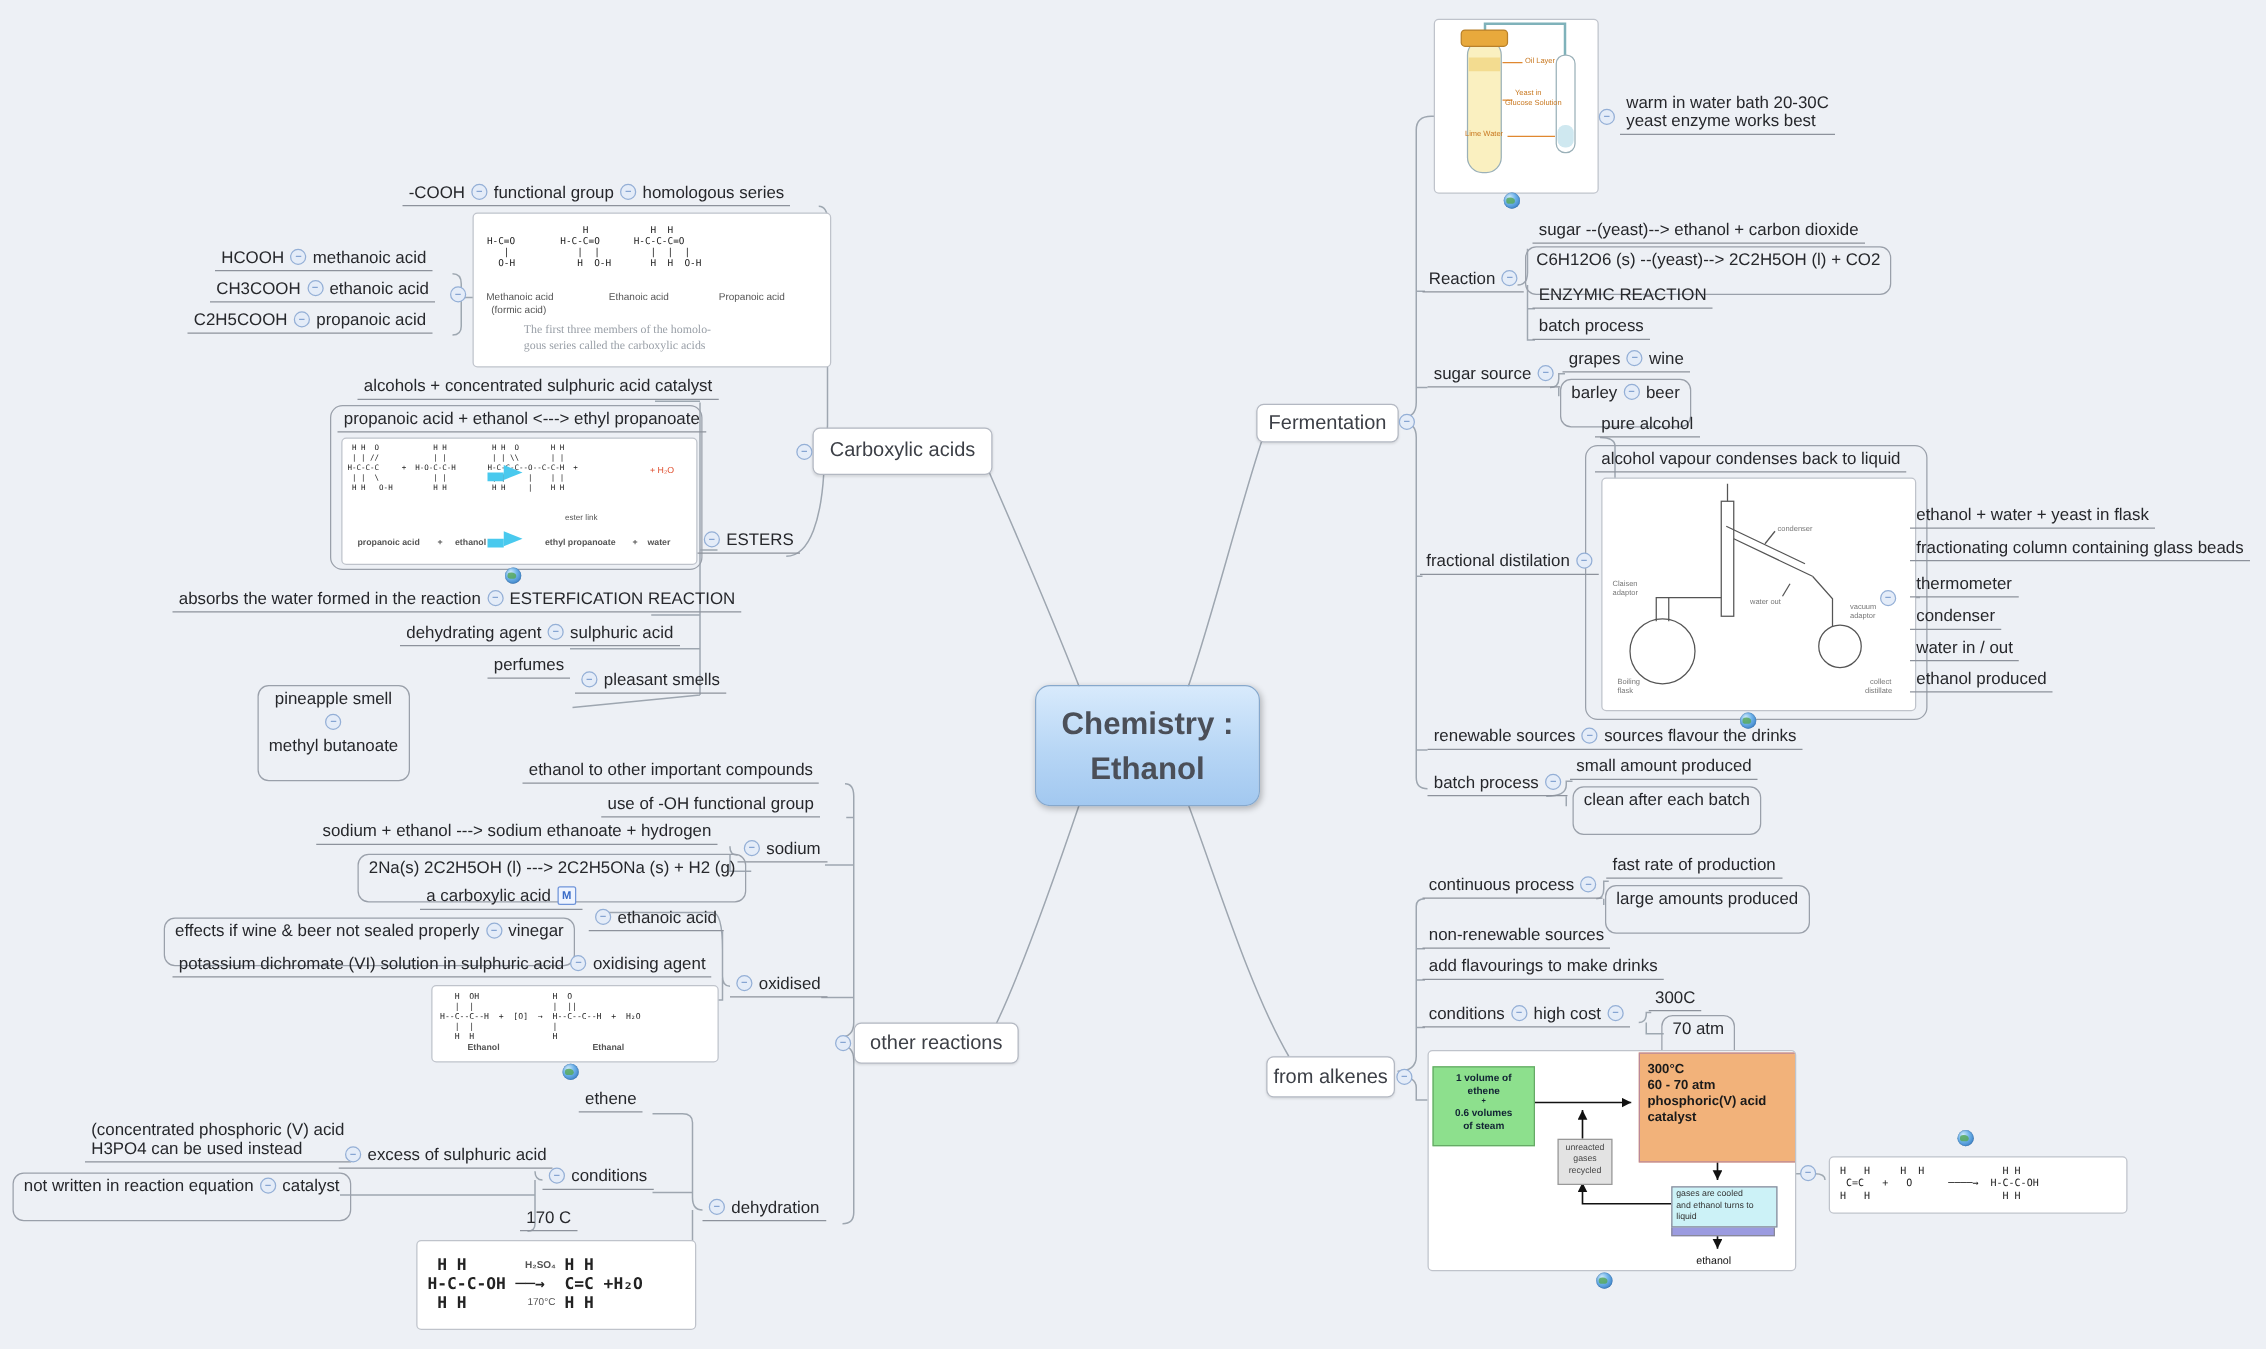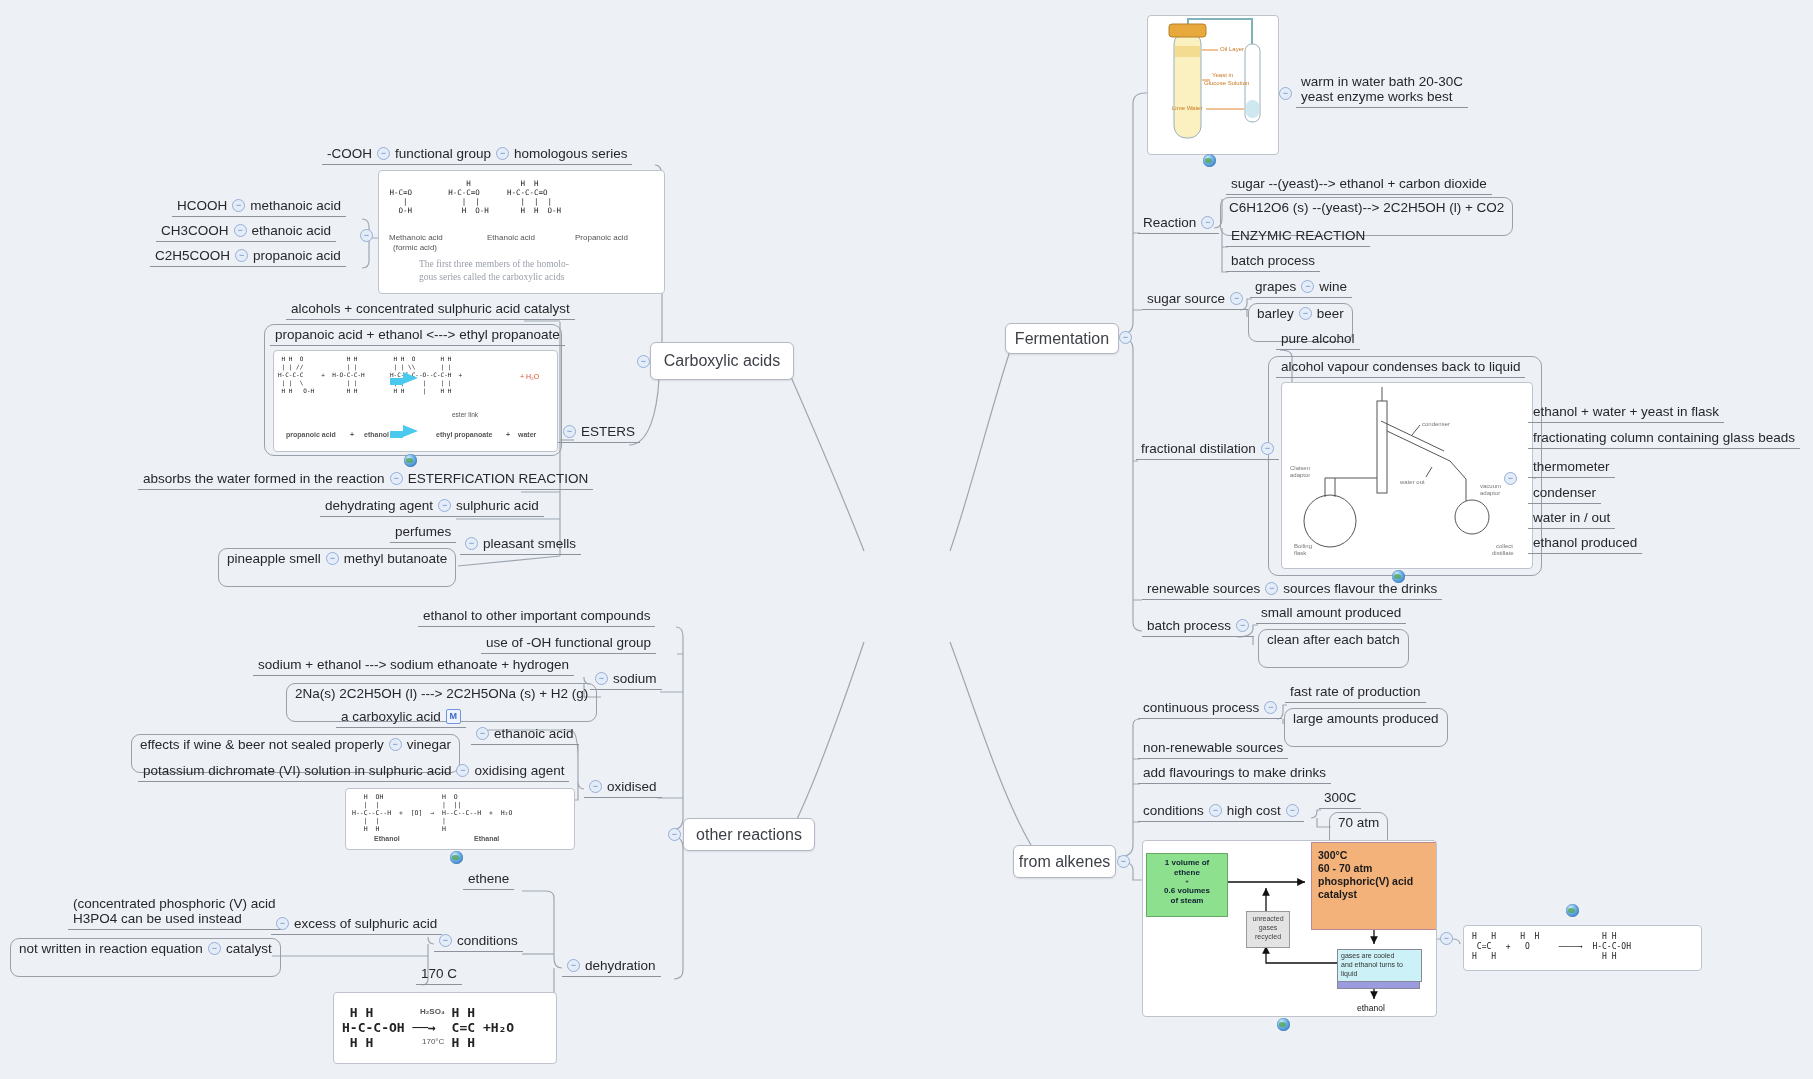--- a/index.html
+++ b/index.html
@@ -58,20 +58,24 @@
   <path d="M 562,968 Q 554,968 554,958 L 554,898 Q 554,891 546,891 L 522,891 M 554,968 L 554,1022 Q 554,1029 547,1029"></path>
   <path d="M 554,954 L 522,954"></path>
   <path d="M 434,944 Q 428,944 428,937 M 428,944 L 428,979 Q 428,985 422,985 M 428,956 L 272,956"></path>
   <path d="M 1118,857 Q 1133,857 1133,845 L 1133,725 Q 1133,719 1140,719 M 1133,759 L 1140,759 M 1133,784 L 1140,784 M 1133,822 L 1140,822 M 1118,861 Q 1133,861 1133,870 L 1133,880 L 1142,880"></path>
   <path d="M 1277,719 Q 1283,719 1283,711 L 1283,705 L 1287,705 M 1283,719 L 1283,724"></path>
   <path d="M 1311,818 Q 1317,818 1317,811 L 1317,810 L 1321,810 M 1317,818 L 1317,827 L 1331,827"></path>
   <path d="M 1436,939 L 1441,939 M 1452,939 Q 1460,939 1460,944"></path>
  </g>
 </svg>
 
+<div class="center" style="left:828px;top:548px;width:178px;height:95px;">
+  <span>Chemistry :</span>
+  <span>Ethanol</span>
+</div>
 
 <div class="node" style="left:650px;top:342px;width:142px;height:36px;">
       <span>Carboxylic acids</span>
     </div>
 <span class="m ma" style="left:637px;top:355px;">−</span>
 
 <div class="row" style="left:322px;top:146px;">
   <span>-COOH</span>
   <span class="m">−</span>
   <span>functional group</span>
@@ -91,21 +95,21 @@
   <span class="cap" style="left:40px;top:88px;">The first three members of the homolo-</span>
   <span class="cap" style="left:40px;top:101px;">gous series called the carboxylic acids</span>
 </div>
 <span class="m ma" style="left:360px;top:229px;">−</span>
 
 <div class="row" style="left:172px;top:198px;">
   <span>HCOOH</span>
   <span class="m">−</span>
   <span>methanoic acid</span>
 </div>
-<div class="row" style="left:156px;top:223px;">
+<div class="row" style="left:168px;top:223px;">
   <span>CH3COOH</span>
   <span class="m">−</span>
   <span>ethanoic acid</span>
 </div>
 <div class="row" style="left:150px;top:248px;">
   <span>C2H5COOH</span>
   <span class="m">−</span>
   <span>propanoic acid</span>
 </div>
 
@@ -154,21 +158,21 @@
   <span class="m">−</span>
   <span>sulphuric acid</span>
 </div>
 <div class="row" style="left:390px;top:524px;">
       <span>perfumes</span>
     </div>
 <div class="row" style="left:460px;top:536px;">
   <span class="m">−</span>
   <span>pleasant smells</span>
 </div>
-<div class="row box" style="left:218px;top:548px;">
+<div class="row box" style="left:206px;top:548px;flex-direction:column;">
   <span>pineapple smell</span>
   <span class="m">−</span>
   <span>methyl butanoate</span>
 </div>
 
 <div class="node" style="left:1005px;top:323px;width:112px;height:29px;">
       <span>Fermentation</span>
     </div>
 <span class="m ma" style="left:1119px;top:331px;">−</span>
 

